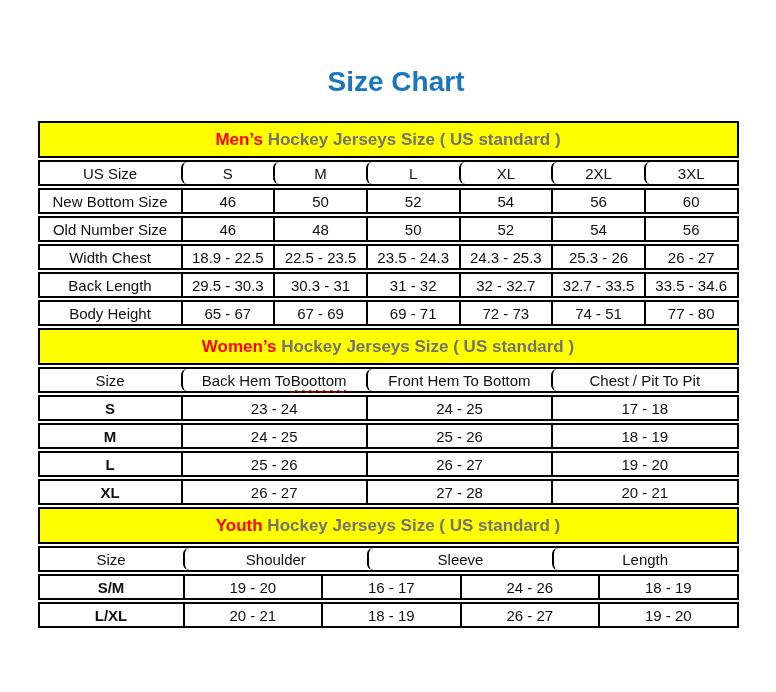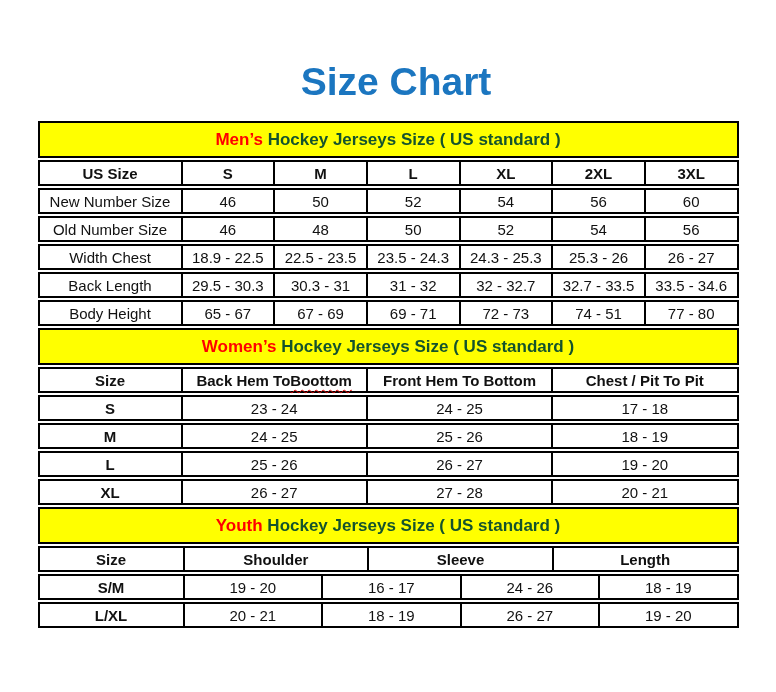--- a/index.html
+++ b/index.html
@@ -12,42 +12,42 @@
   *{box-sizing:border-box;}
   html,body{margin:0;padding:0;}
   body{
     width:776px;height:692px;background:#ffffff;
     font-family:"Liberation Sans", sans-serif;color:#111;
     overflow:hidden;
   }
   .page{position:relative;width:776px;height:692px;background:#ffffff;}
   .title{
     margin:64px 0 0 16px;text-align:center;
-    color:var(--title-blue);font-size:39px;font-weight:700;line-height:36px;
+    color:var(--title-blue);font-size:28px;font-weight:700;line-height:36px;
   }
   .chart{width:701px;margin:21px auto 0 auto;}
   .band{
     height:37px;border:2px solid var(--border-black);
     background:var(--band-yellow);margin-bottom:2px;
     display:flex;align-items:center;justify-content:center;
     font-size:17px;font-weight:700;color:#000;
   }
   .band .hl{color:var(--accent-red);white-space:pre;}
-  .band .rest{color:#14532d;white-space:pre;}
+  .band .rest{color:#737373;white-space:pre;}
   .row{
     display:flex;border:2px solid var(--border-black);
     margin-bottom:2px;height:26px;background:#fff;align-items:stretch;
   }
   .cell{
     flex:1 1 0;border-left:2px solid var(--border-black);
     display:flex;align-items:center;justify-content:center;
     font-size:15px;line-height:1;white-space:nowrap;
   }
   .cell:first-child{border-left:none;}
-  .header .cell{font-weight:700;}
+  .header .cell{font-weight:400;border-radius:6px;}
   .boldfirst .cell:first-child{font-weight:700;}
   .men .cell:first-child{flex:0 0 141px;}
   .women .cell:first-child{flex:0 0 141px;}
   .youth .cell:first-child{flex:0 0 143px;}
   .wavy{
     text-decoration:underline;
     text-decoration-style:wavy;
     text-decoration-color:var(--squiggle-red);
     text-decoration-thickness:1px;
     text-underline-offset:3px;
@@ -67,21 +67,21 @@
         <div class="row header">
           <div class="cell">US Size</div>
           <div class="cell">S</div>
           <div class="cell">M</div>
           <div class="cell">L</div>
           <div class="cell">XL</div>
           <div class="cell">2XL</div>
           <div class="cell">3XL</div>
         </div>
         <div class="row data">
-          <div class="cell">New Number Size</div>
+          <div class="cell">New Bottom Size</div>
           <div class="cell">46</div>
           <div class="cell">50</div>
           <div class="cell">52</div>
           <div class="cell">54</div>
           <div class="cell">56</div>
           <div class="cell">60</div>
         </div>
         <div class="row data">
           <div class="cell">Old Number Size</div>
           <div class="cell">46</div>

